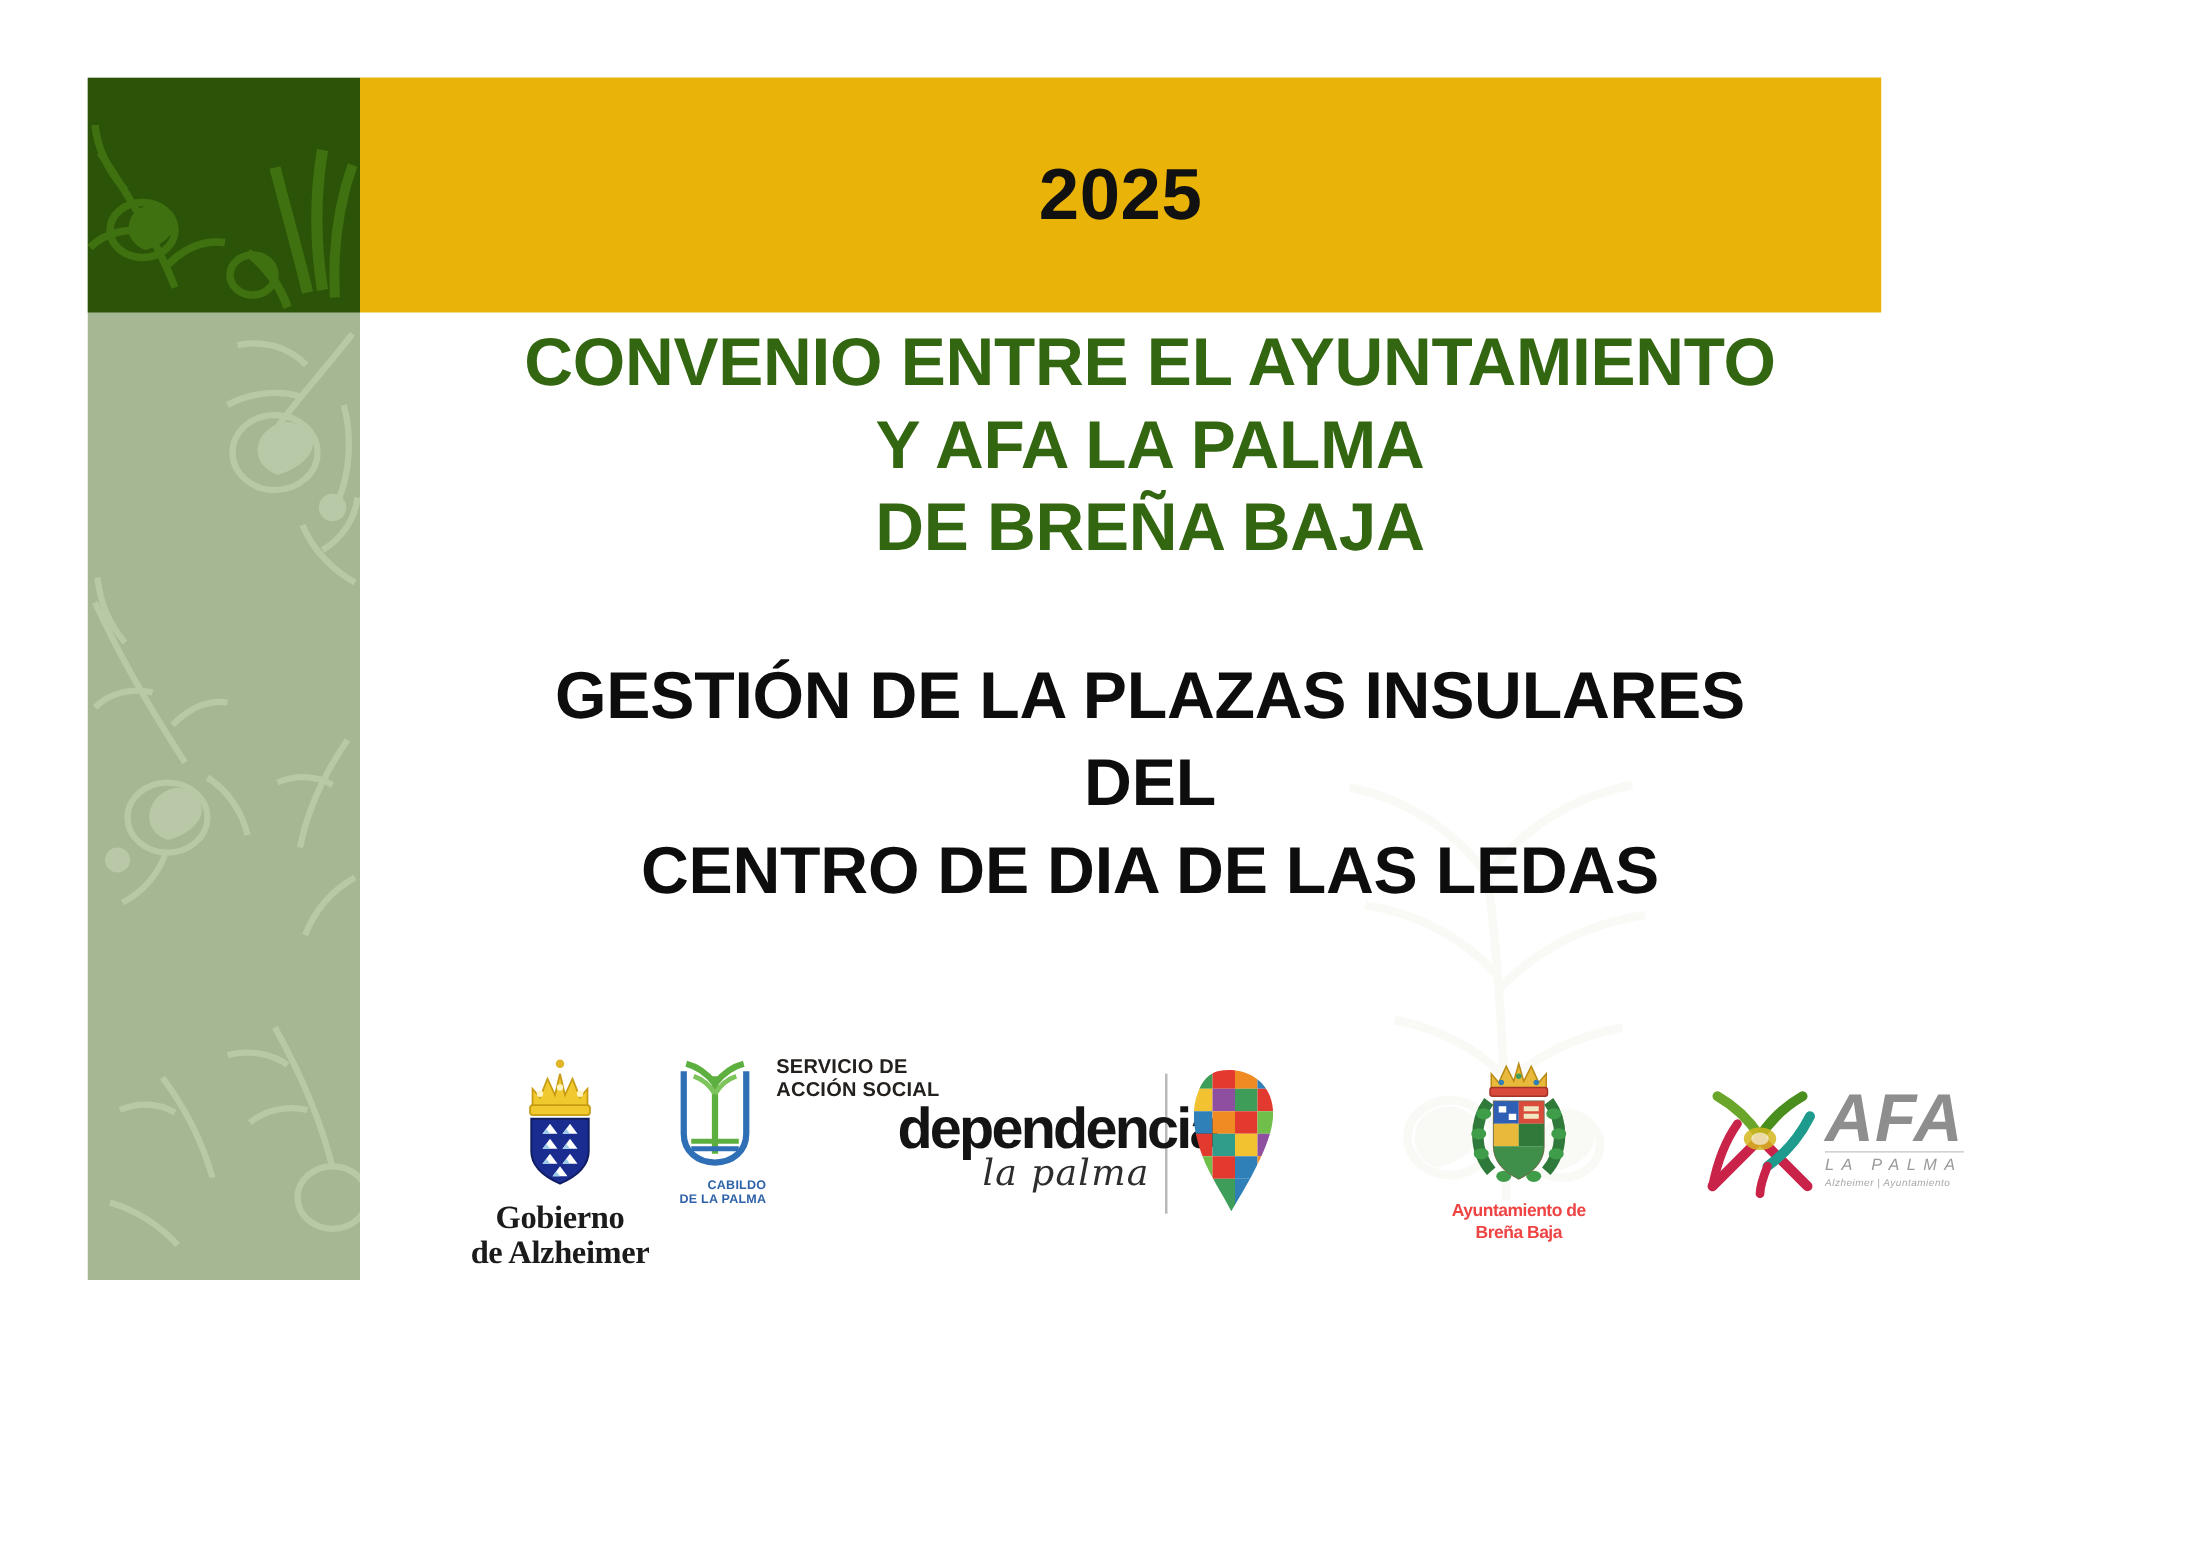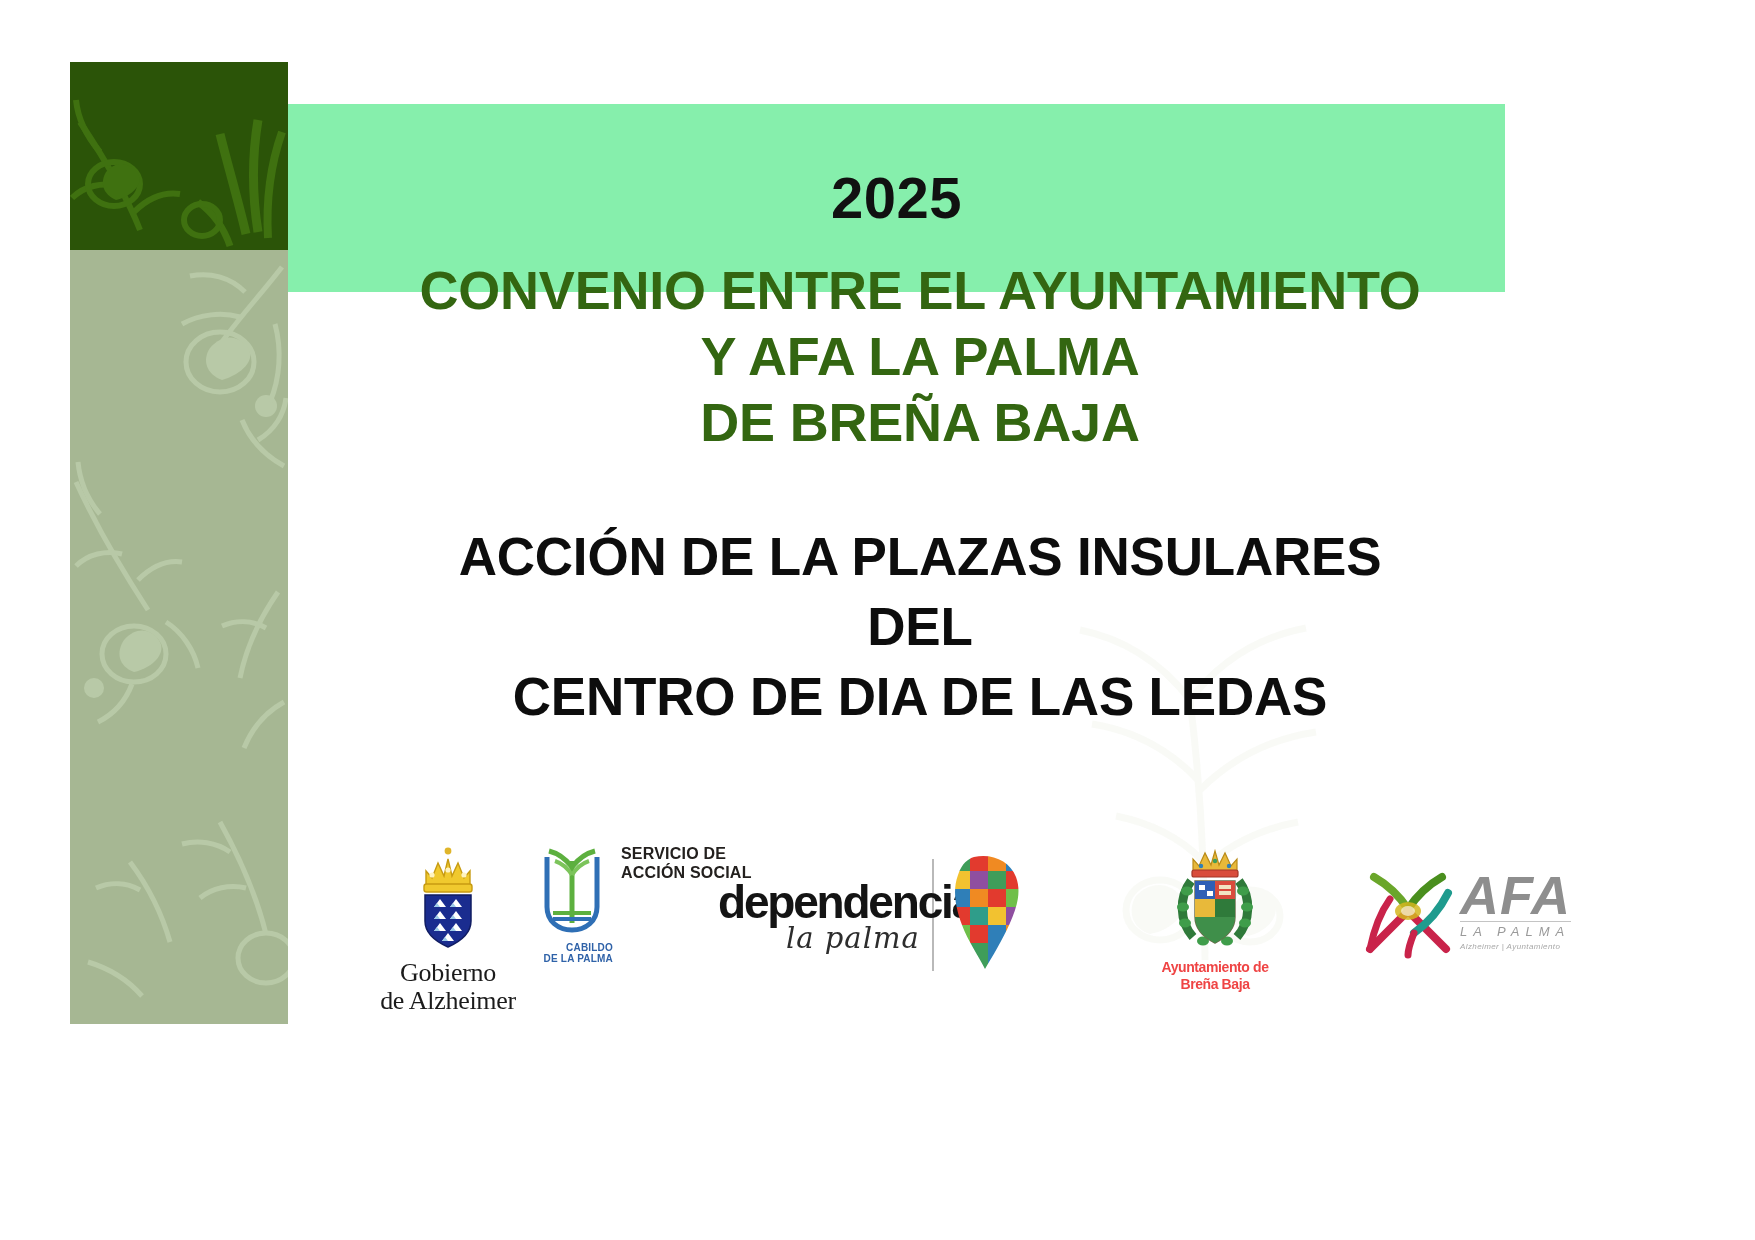--- a/index.html
+++ b/index.html
@@ -47,22 +47,21 @@
   }
   .sb-svg { position: absolute; left: 0; top: 0; }
 
   
   .header-band {
     position: absolute;
     left: 288px;
     top: 62px;
     width: 1217px;
     height: 188px;
-    background: #86efac;
-    margin-top: 42px;
+    background: #eab308;
   }
   .year {
     position: absolute;
     left: 0;
     top: 0;
     width: 100%;
     text-align: center;
     line-height: 188px;
     font-size: 58px;
     font-weight: bold;
@@ -127,21 +126,21 @@
   .logo {
     position: absolute;
     top: 0;
   }
 
   
   .logo-gobcan { left: 48px; width: 200px; text-align: center; }
   .logo-gobcan .lbl {
     margin-top: 4px;
     font-family: "Liberation Serif", serif;
-    font-weight: normal;
+    font-weight: bold;
     font-size: 26px;
     line-height: 1.08;
     color: #1b1b1b;
     letter-spacing: -0.3px;
   }
 
   
   .logo-cabildo { left: 225px; width: 380px; }
   .cab-inner { display: flex; align-items: flex-start; }
   .cab-mark { width: 88px; text-align: right; }
@@ -315,21 +314,21 @@
       </g>
     </svg>
 
     <div class="title-green">
       <div>CONVENIO ENTRE EL AYUNTAMIENTO</div>
       <div>Y AFA LA PALMA</div>
       <div>DE BREÑA BAJA</div>
     </div>
 
     <div class="title-black">
-      <div>ACCIÓN DE LA PLAZAS INSULARES</div>
+      <div>GESTIÓN DE LA PLAZAS INSULARES</div>
       <div>DEL</div>
       <div>CENTRO DE DIA DE LAS LEDAS</div>
     </div>
   </div>
 
   <div class="logo-row">
 
     <div class="logo logo-gobcan">
       <svg width="86" height="106" viewBox="0 0 86 106">
 

